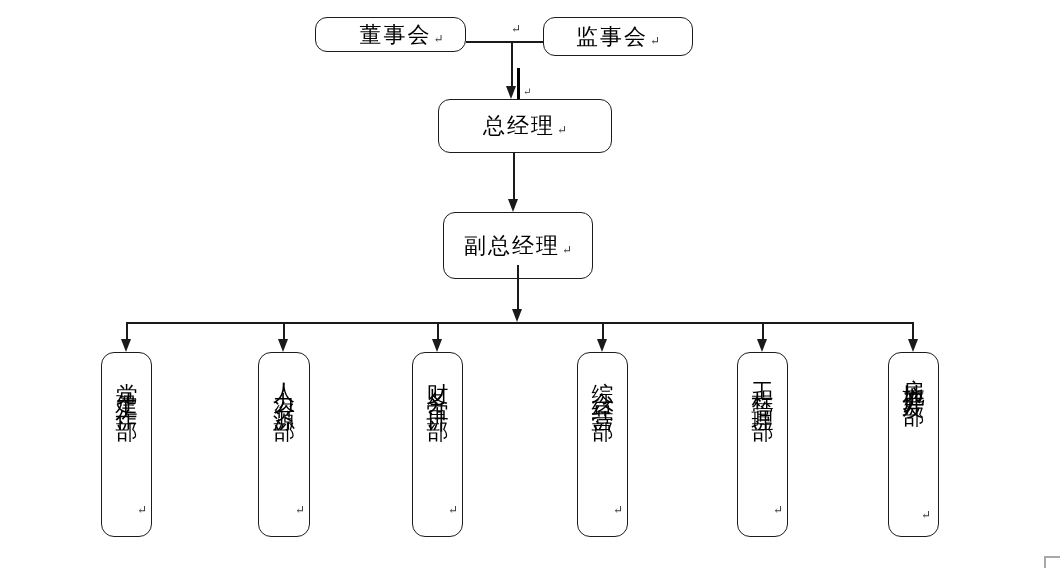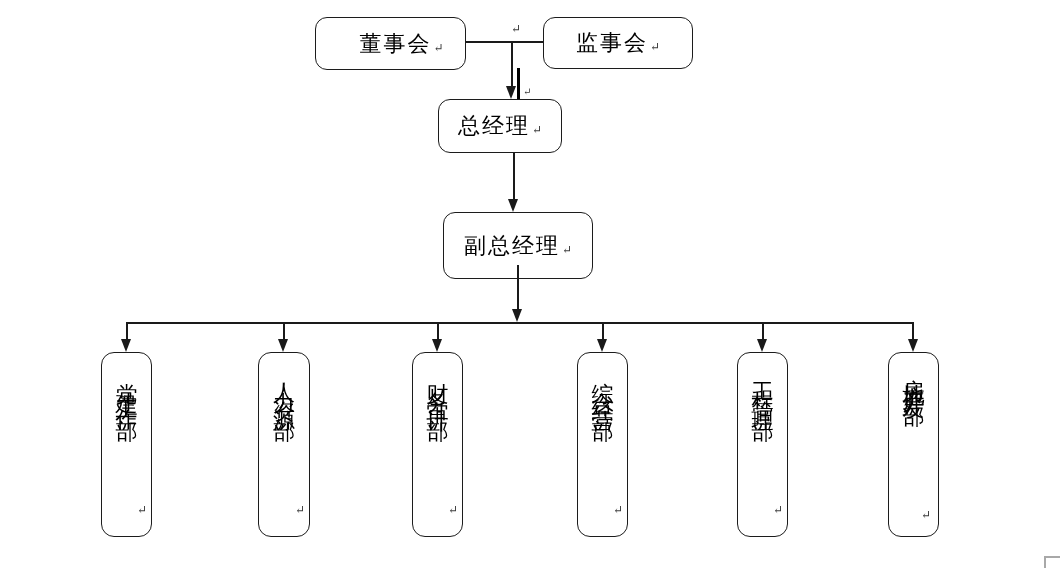--- a/index.html
+++ b/index.html
@@ -32,31 +32,31 @@
   <div class="hline" style="left:466px;top:41px;width:77px;"></div>
 
   <div class="vline" style="left:511px;top:41px;height:46px;"></div>
   <div class="arrow" style="left:506px;top:86px;"></div>
 
   <div class="bold-bar" style="left:517px;top:68px;height:50px;"></div>
 
   <span class="rmark rmark-abs" style="left:511px;top:23px;">↵</span>
   <span class="rmark rmark-abs" style="left:523px;top:87px;font-size:10px;">↵</span>
 
-  <div class="node box-h" style="left:315px;top:17px;width:151px;height:53px;padding-left:22px;">
+  <div class="node box-h" style="left:315px;top:17px;width:151px;height:35px;padding-left:22px;">
     <span>董事会</span>
       <span class="rmark">↵</span>
   </div>
 
-  <div class="node box-h" style="left:543px;top:17px;width:150px;height:52px;">
+  <div class="node box-h" style="left:543px;top:17px;width:150px;height:39px;">
     <span>监事会</span>
       <span class="rmark">↵</span>
   </div>
 
-  <div class="node box-h" style="left:438px;top:99px;width:124px;height:54px;">
+  <div class="node box-h" style="left:438px;top:99px;width:174px;height:54px;">
     <span>总经理</span>
       <span class="rmark">↵</span>
   </div>
 
   <div class="vline" style="left:513px;top:153px;height:47px;"></div>
   <div class="arrow" style="left:508px;top:199px;"></div>
 
   <div class="node box-h" style="left:443px;top:212px;width:150px;height:67px;">
     <span>副总经理</span>
       <span class="rmark">↵</span>

